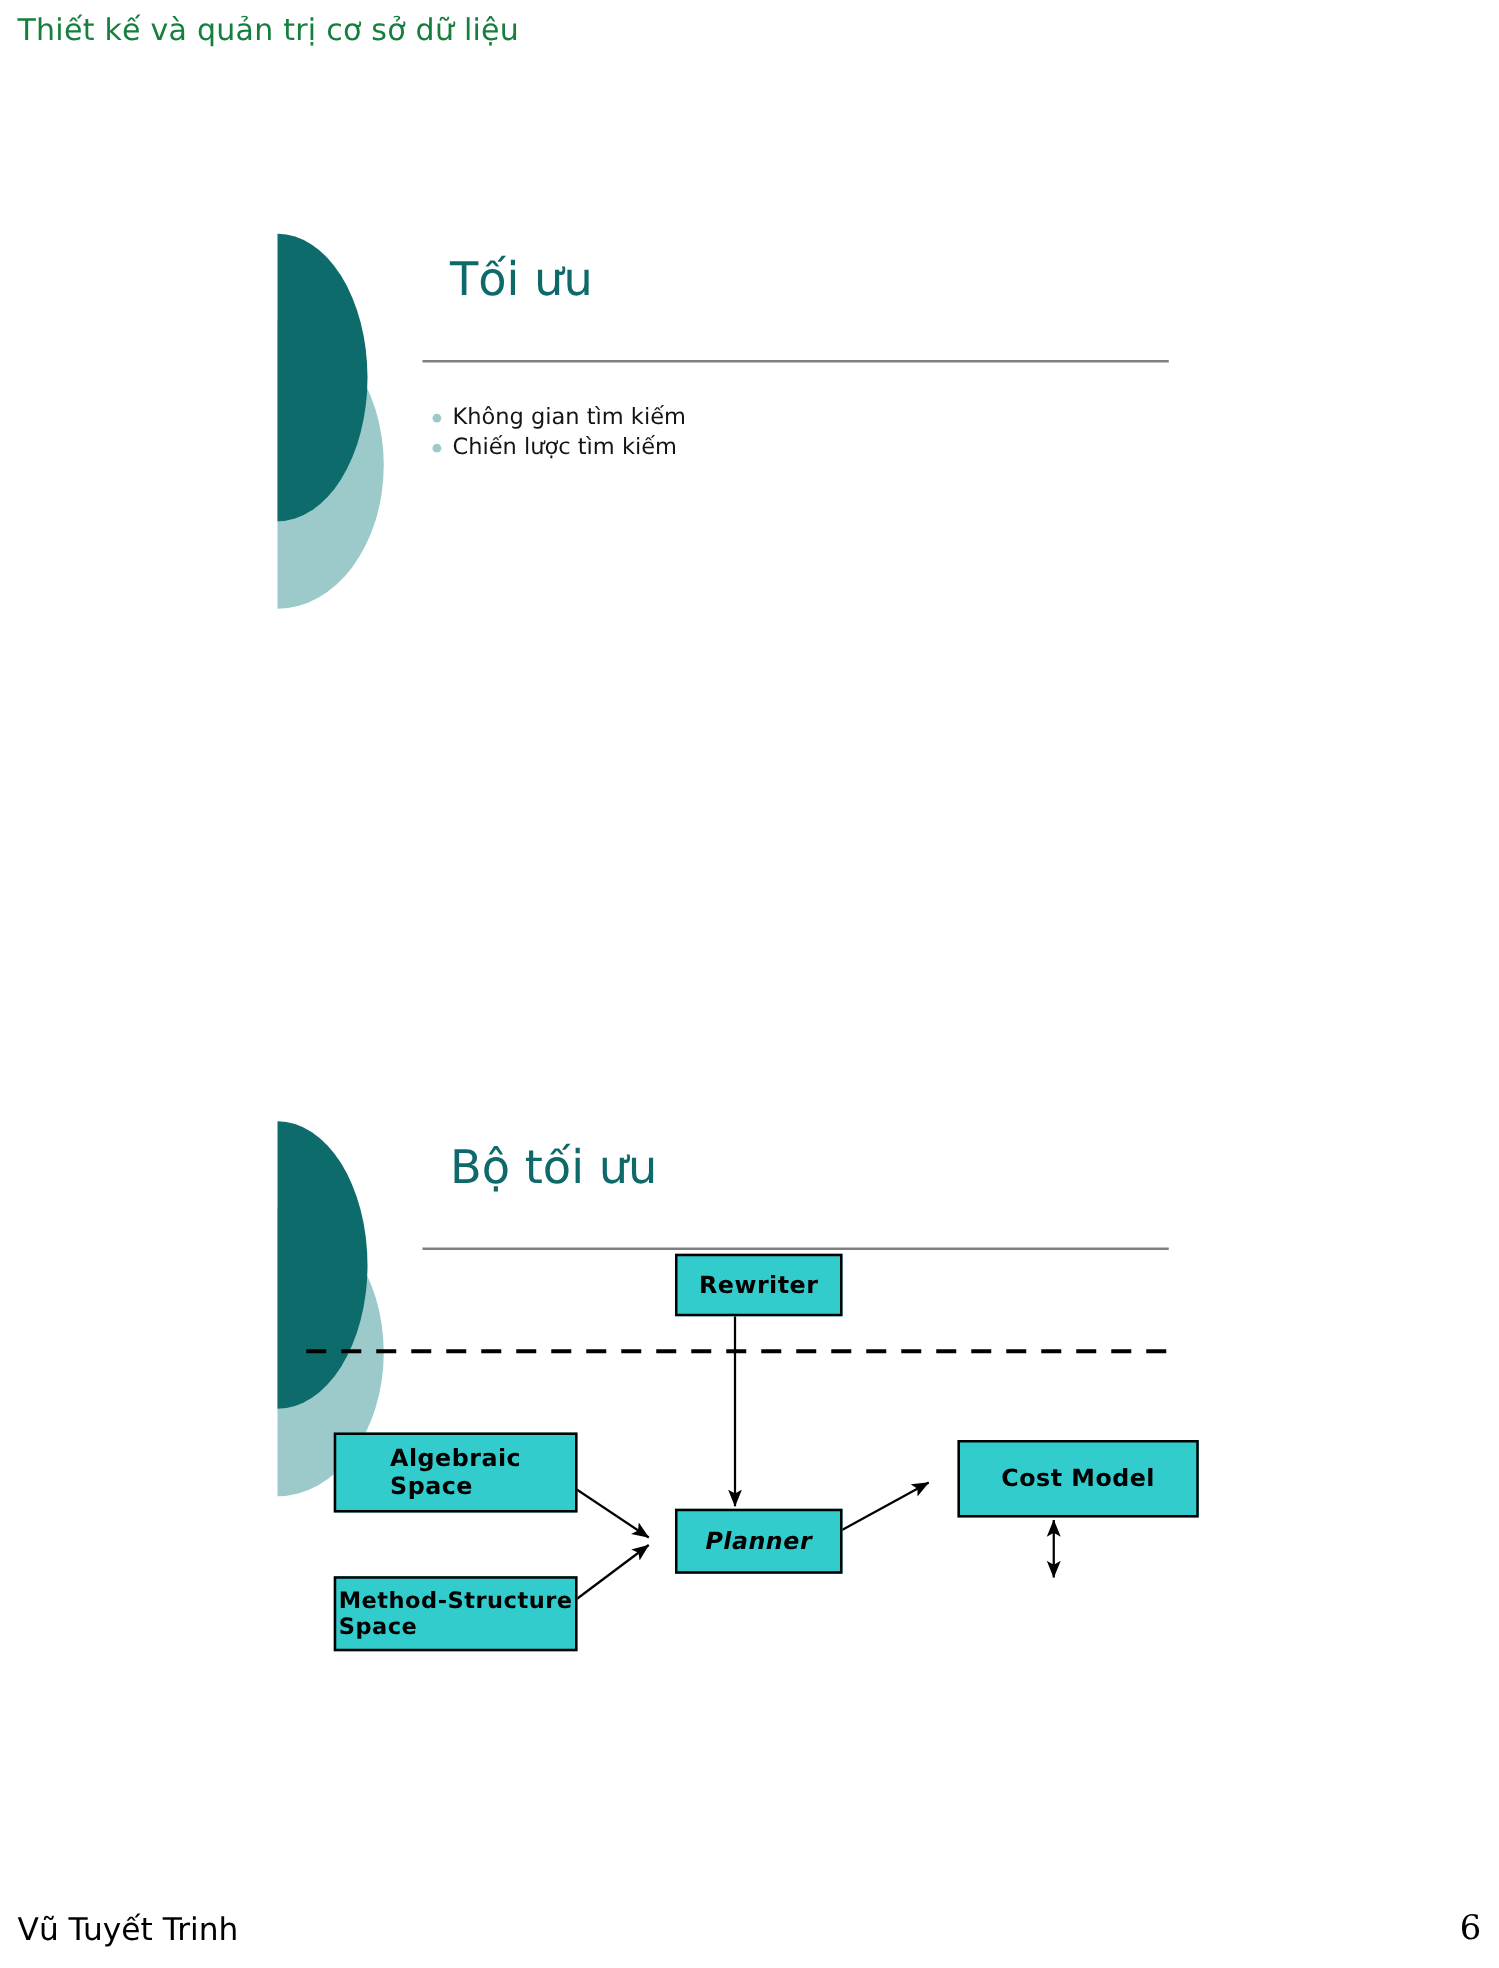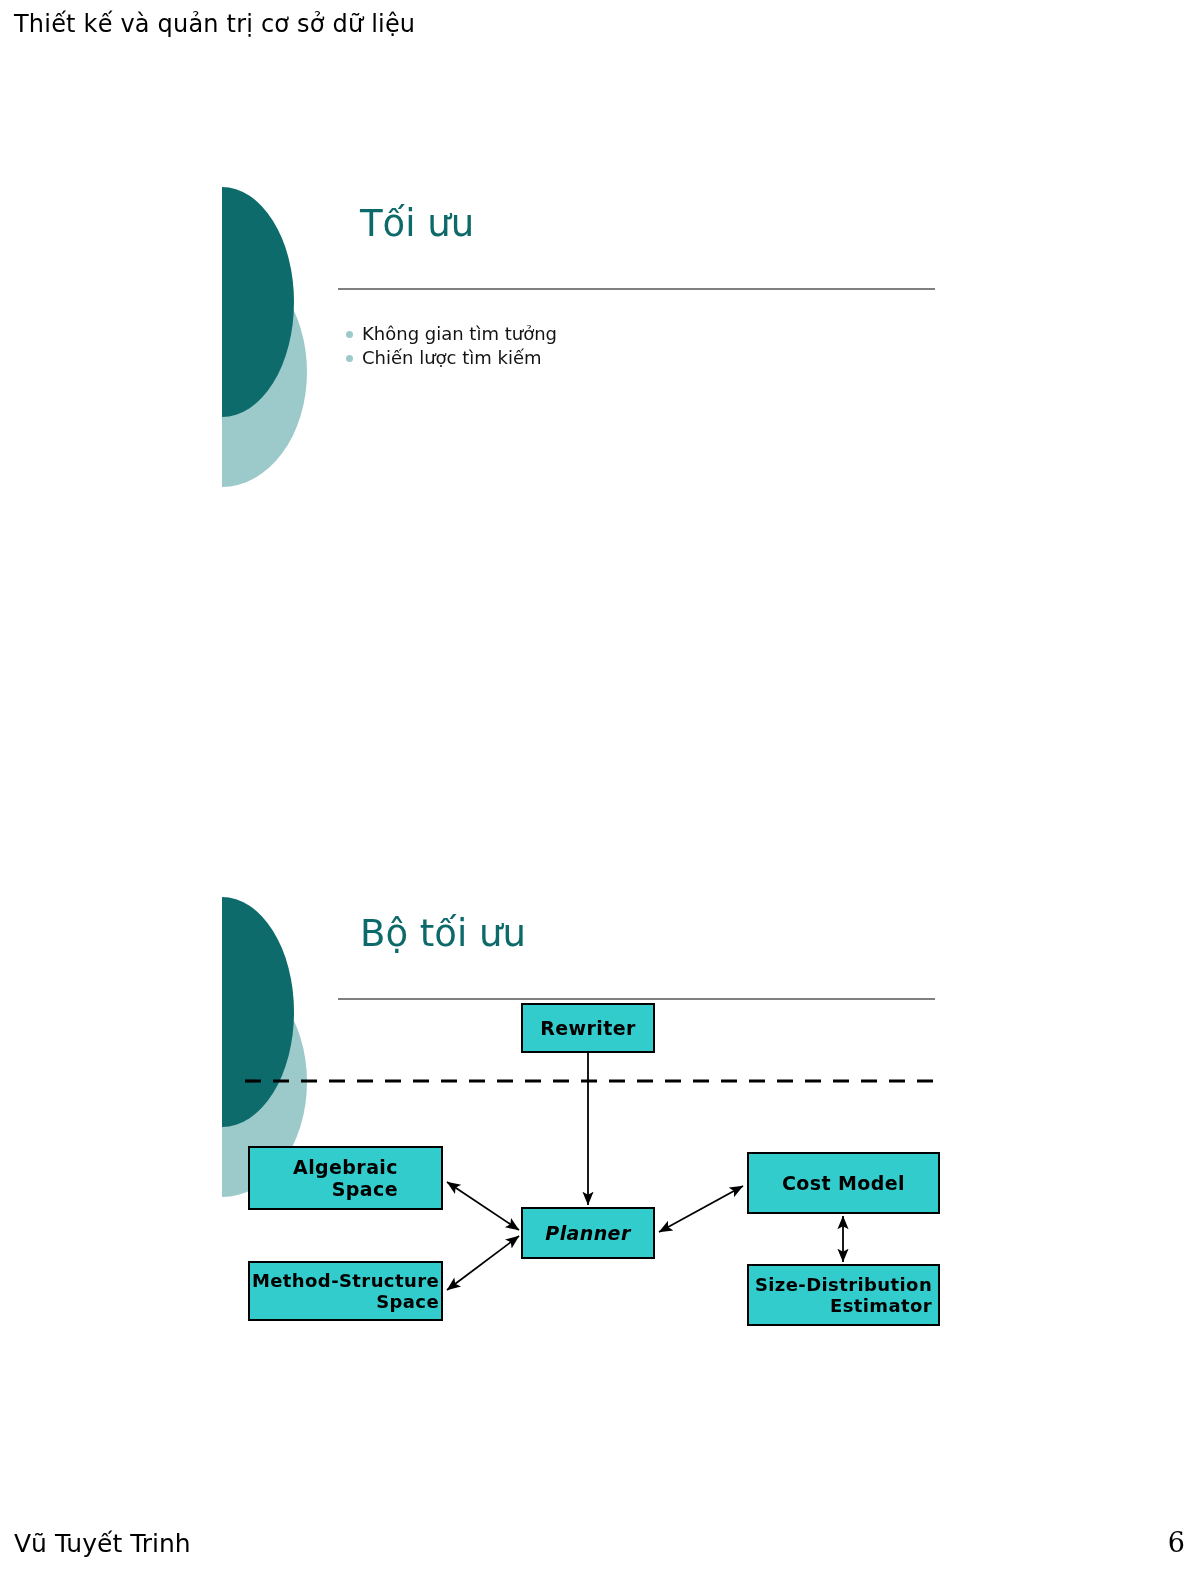--- a/index.html
+++ b/index.html
@@ -14,21 +14,21 @@
     font-family: "DejaVu Sans", sans-serif;
     overflow: hidden;
   }
 
   
   .page-header {
     position: absolute;
     left: 14px;
     top: 10px;
     font-size: 24px;
-    color: #000000;
+    color: #15803d;
     letter-spacing: 0.2px;
     white-space: nowrap;
   }
   .page-footer-name {
     position: absolute;
     left: 14px;
     top: 1529px;
     font-size: 25px;
     color: #000000;
     white-space: nowrap;
@@ -151,27 +151,28 @@
     height: 560px;
   }
   .dnode {
     position: absolute;
     background: #33CCCC;
     border: 2px solid #000000;
     box-sizing: border-box;
     display: flex;
     align-items: center;
     justify-content: center;
-    text-align: right;
+    text-align: left;
     font-family: "DejaVu Sans", sans-serif;
     font-weight: bold;
     font-size: 19px;
     color: #000000;
     line-height: 1.18;
     letter-spacing: 0.4px;
+    margin-left: 19px;
   }
   #node-rewriter    { left: 521px; top: 143px; width: 134px; height: 50px; }
   #node-planner     { left: 521px; top: 347px; width: 134px; height: 52px; font-style: italic; }
   #node-algebraic   { left: 248px; top: 1146px; width: 195px; height: 64px; }
   #node-method      { left: 248px; top: 1261px; width: 195px; height: 60px; font-size: 18px; }
   #node-cost        { left: 747px; top: 1152px; width: 193px; height: 62px; }
   #node-size        { left: 747px; top: 1264px; width: 193px; height: 62px; font-size: 18px; }
 
   .diag-svg {
     position: absolute;
@@ -196,21 +197,21 @@
 
   <div class="slide-title">Tối ưu</div>
   <div class="title-rule"></div>
 
   <div class="body">
 
 
     <div class="sub-list">
       <div class="b2">
         <span class="marker-dot"></span>
-        <span>Không gian tìm tưởng</span>
+        <span>Không gian tìm kiếm</span>
       </div>
       <div class="b2">
         <span class="marker-dot"></span>
         <span>Chiến lược tìm kiếm</span>
       </div>
     </div>
 
 
 
   </div>
@@ -264,21 +265,18 @@
     </div>
 
     <div class="dnode" id="node-method" style="top: 401px;">
       <span><span>Method-Structure</span><br><span>Space</span></span>
     </div>
 
     <div class="dnode" id="node-cost" style="top: 292px;">
       <span>Cost Model</span>
     </div>
 
-    <div class="dnode" id="node-size" style="top: 404px;">
-      <span><span>Size-Distribution</span><br><span>Estimator</span></span>
-    </div>
 
   </div>
 </div>
 
 <div class="page-footer-name">Vũ Tuyết Trinh</div>
 <div class="page-footer-number">6</div>
 
 </body></html>

